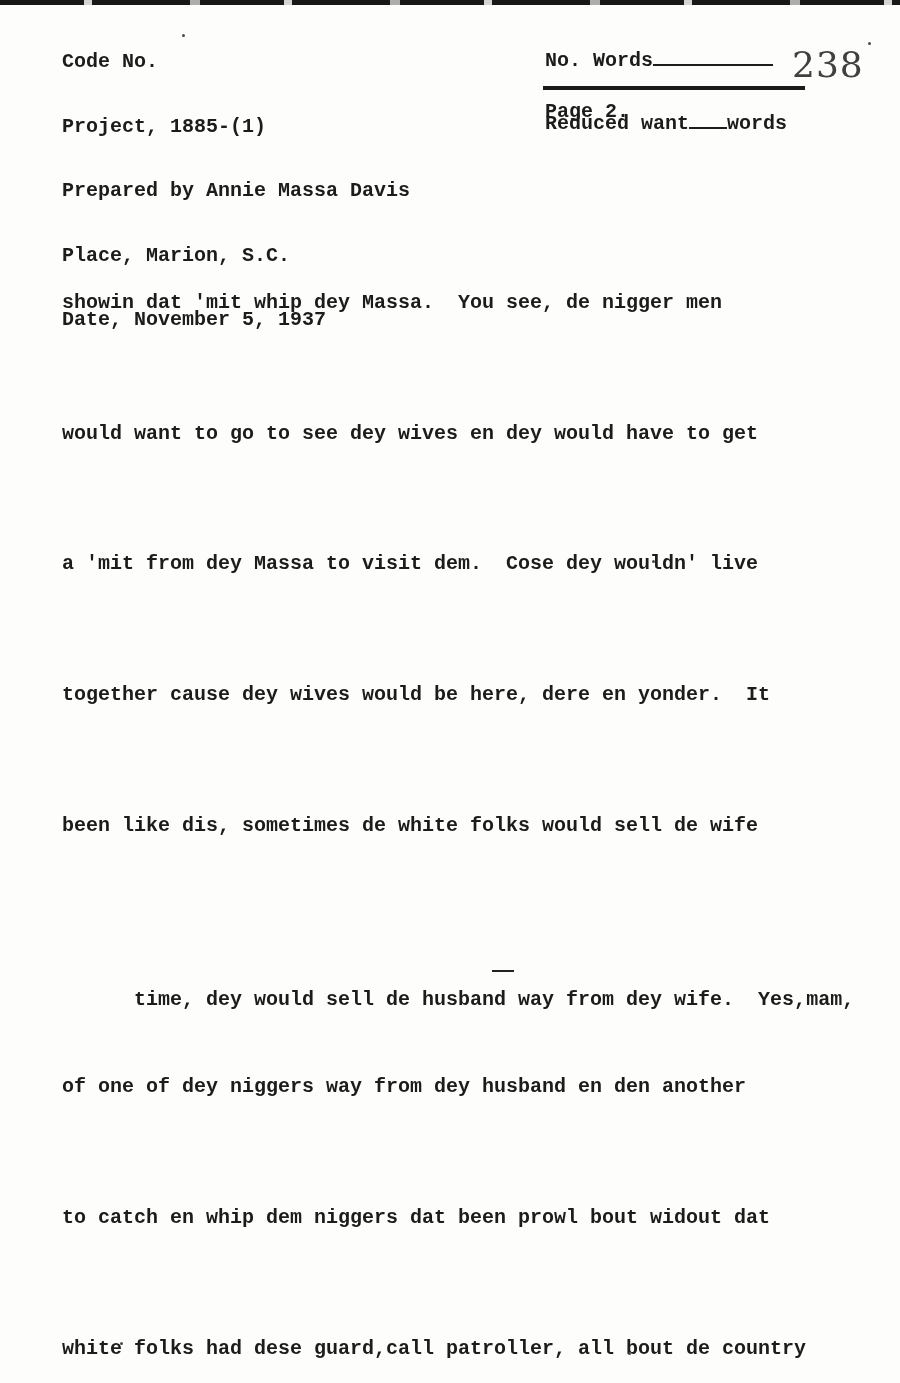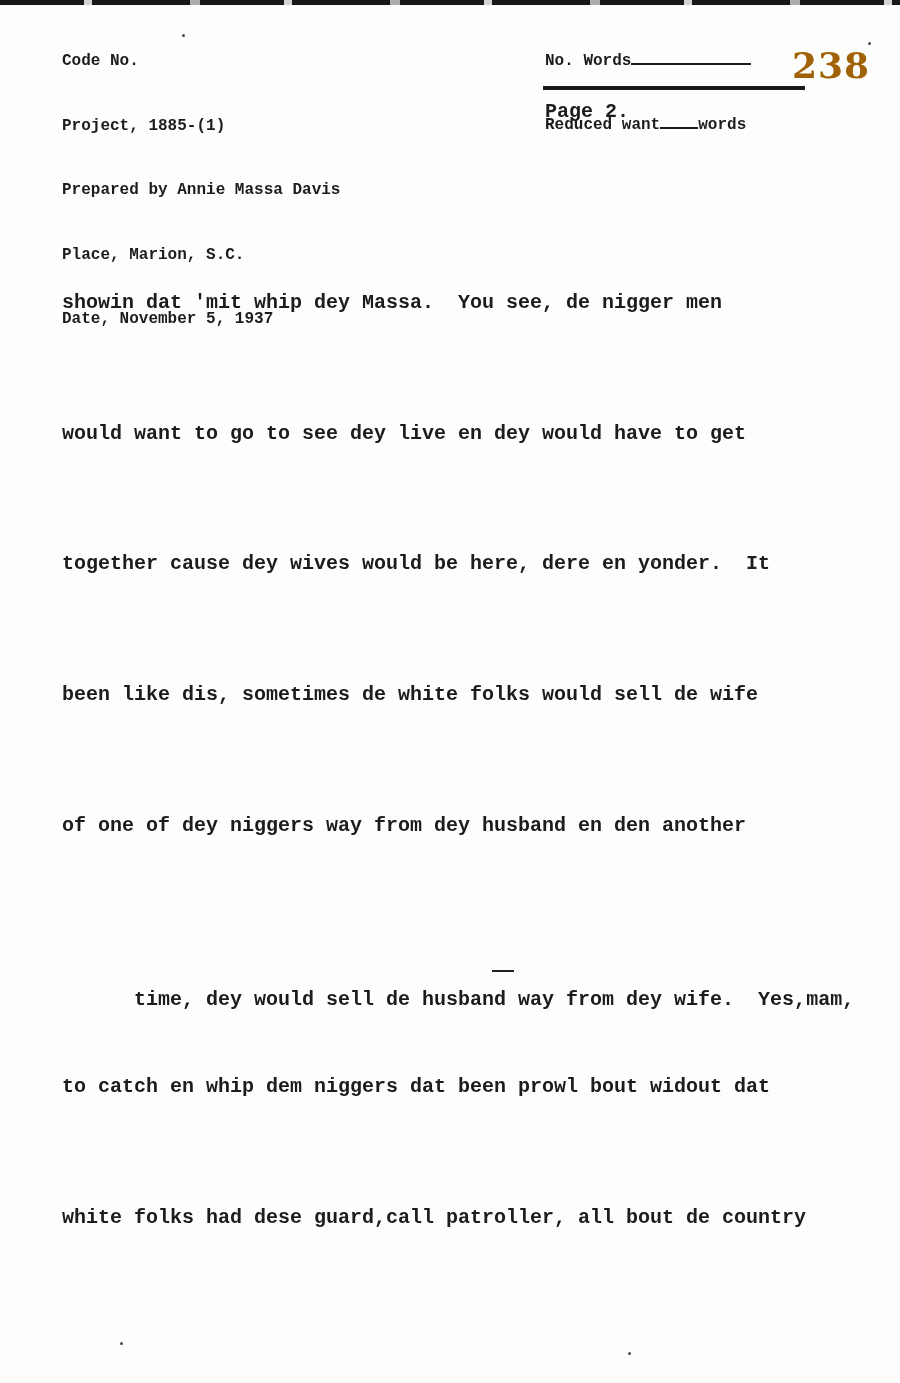--- a/index.html
+++ b/index.html
@@ -18,40 +18,40 @@
   .top-edge {
     position: absolute; top: 0; left: 0; width: 100%; height: 5px;
     background: repeating-linear-gradient(90deg,
       #181818 0px, #181818 84px,
       rgba(24,24,24,0.18) 84px, rgba(24,24,24,0.18) 92px,
       #181818 92px, #181818 190px,
       rgba(24,24,24,0.35) 190px, rgba(24,24,24,0.35) 200px);
   }
   .header-left {
     position: absolute; left: 62px; top: 8px;
-    font-size: 16px; line-height: 21.5px; white-space: pre;
+    font-size: 20px; line-height: 21.5px; white-space: pre;
   }
   .header-right {
     position: absolute; left: 545px; top: 8px;
-    font-size: 16px; line-height: 21px; white-space: pre;
+    font-size: 20px; line-height: 21px; white-space: pre;
   }
   .blank {
     display: inline-block;
     border-bottom: 2px solid #1d1d1d;
     height: 15px;
     vertical-align: baseline;
   }
   .w120 { width: 120px; }
   .w38  { width: 38px; }
   .w118 { width: 118px; }
   .stamp {
     position: absolute; left: 792px; top: 44px;
     font-family: "DejaVu Serif", serif;
-    font-size: 36px; font-weight: 700; letter-spacing: 1px;
-    color: #a16207;
+    font-size: 36px; font-weight: 400; letter-spacing: 1px;
+    color: #404040;
   }
   .page-rule {
     position: absolute; left: 543px; top: 86px;
     width: 262px; height: 4px; background: #1b1b1b;
   }
   .page-label {
     position: absolute; left: 545px; top: 92px;
     font-size: 20px;
     margin-top: 8px;
   }
@@ -90,28 +90,29 @@
   </div>
 
   <div class="stamp">238</div>
 
   <div class="page-rule"></div>
   <div class="page-label">Page 2.</div>
 
   <div class="body-text">
 
     <div class="line">showin dat 'mit whip dey Massa.  You see, de nigger men</div>
-    <div class="line">would want to go to see dey live en dey would have to get</div>
+    <div class="line">would want to go to see dey wives en dey would have to get</div>
+    <div class="line">a 'mit from dey Massa to visit dem.  Cose dey wouldn' live</div>
     <div class="line">together cause dey wives would be here, dere en yonder.  It</div>
     <div class="line">been like dis, sometimes de white folks would sell de wife</div>
-    <div class="line">of one of dey niggers way from dey husband en den another</div>
     <div class="line">
       <span>time, dey would sell de husband way from dey wife.  Yes,mam,</span>
       <i class="stray-mark"></i>
     </div>
+    <div class="line">of one of dey niggers way from dey husband en den another</div>
     <div class="line">to catch en whip dem niggers dat been prowl bout widout dat</div>
     <div class="line">white folks had dese guard,call patroller, all bout de country</div>
     
     
     
     
 
     
     
     

